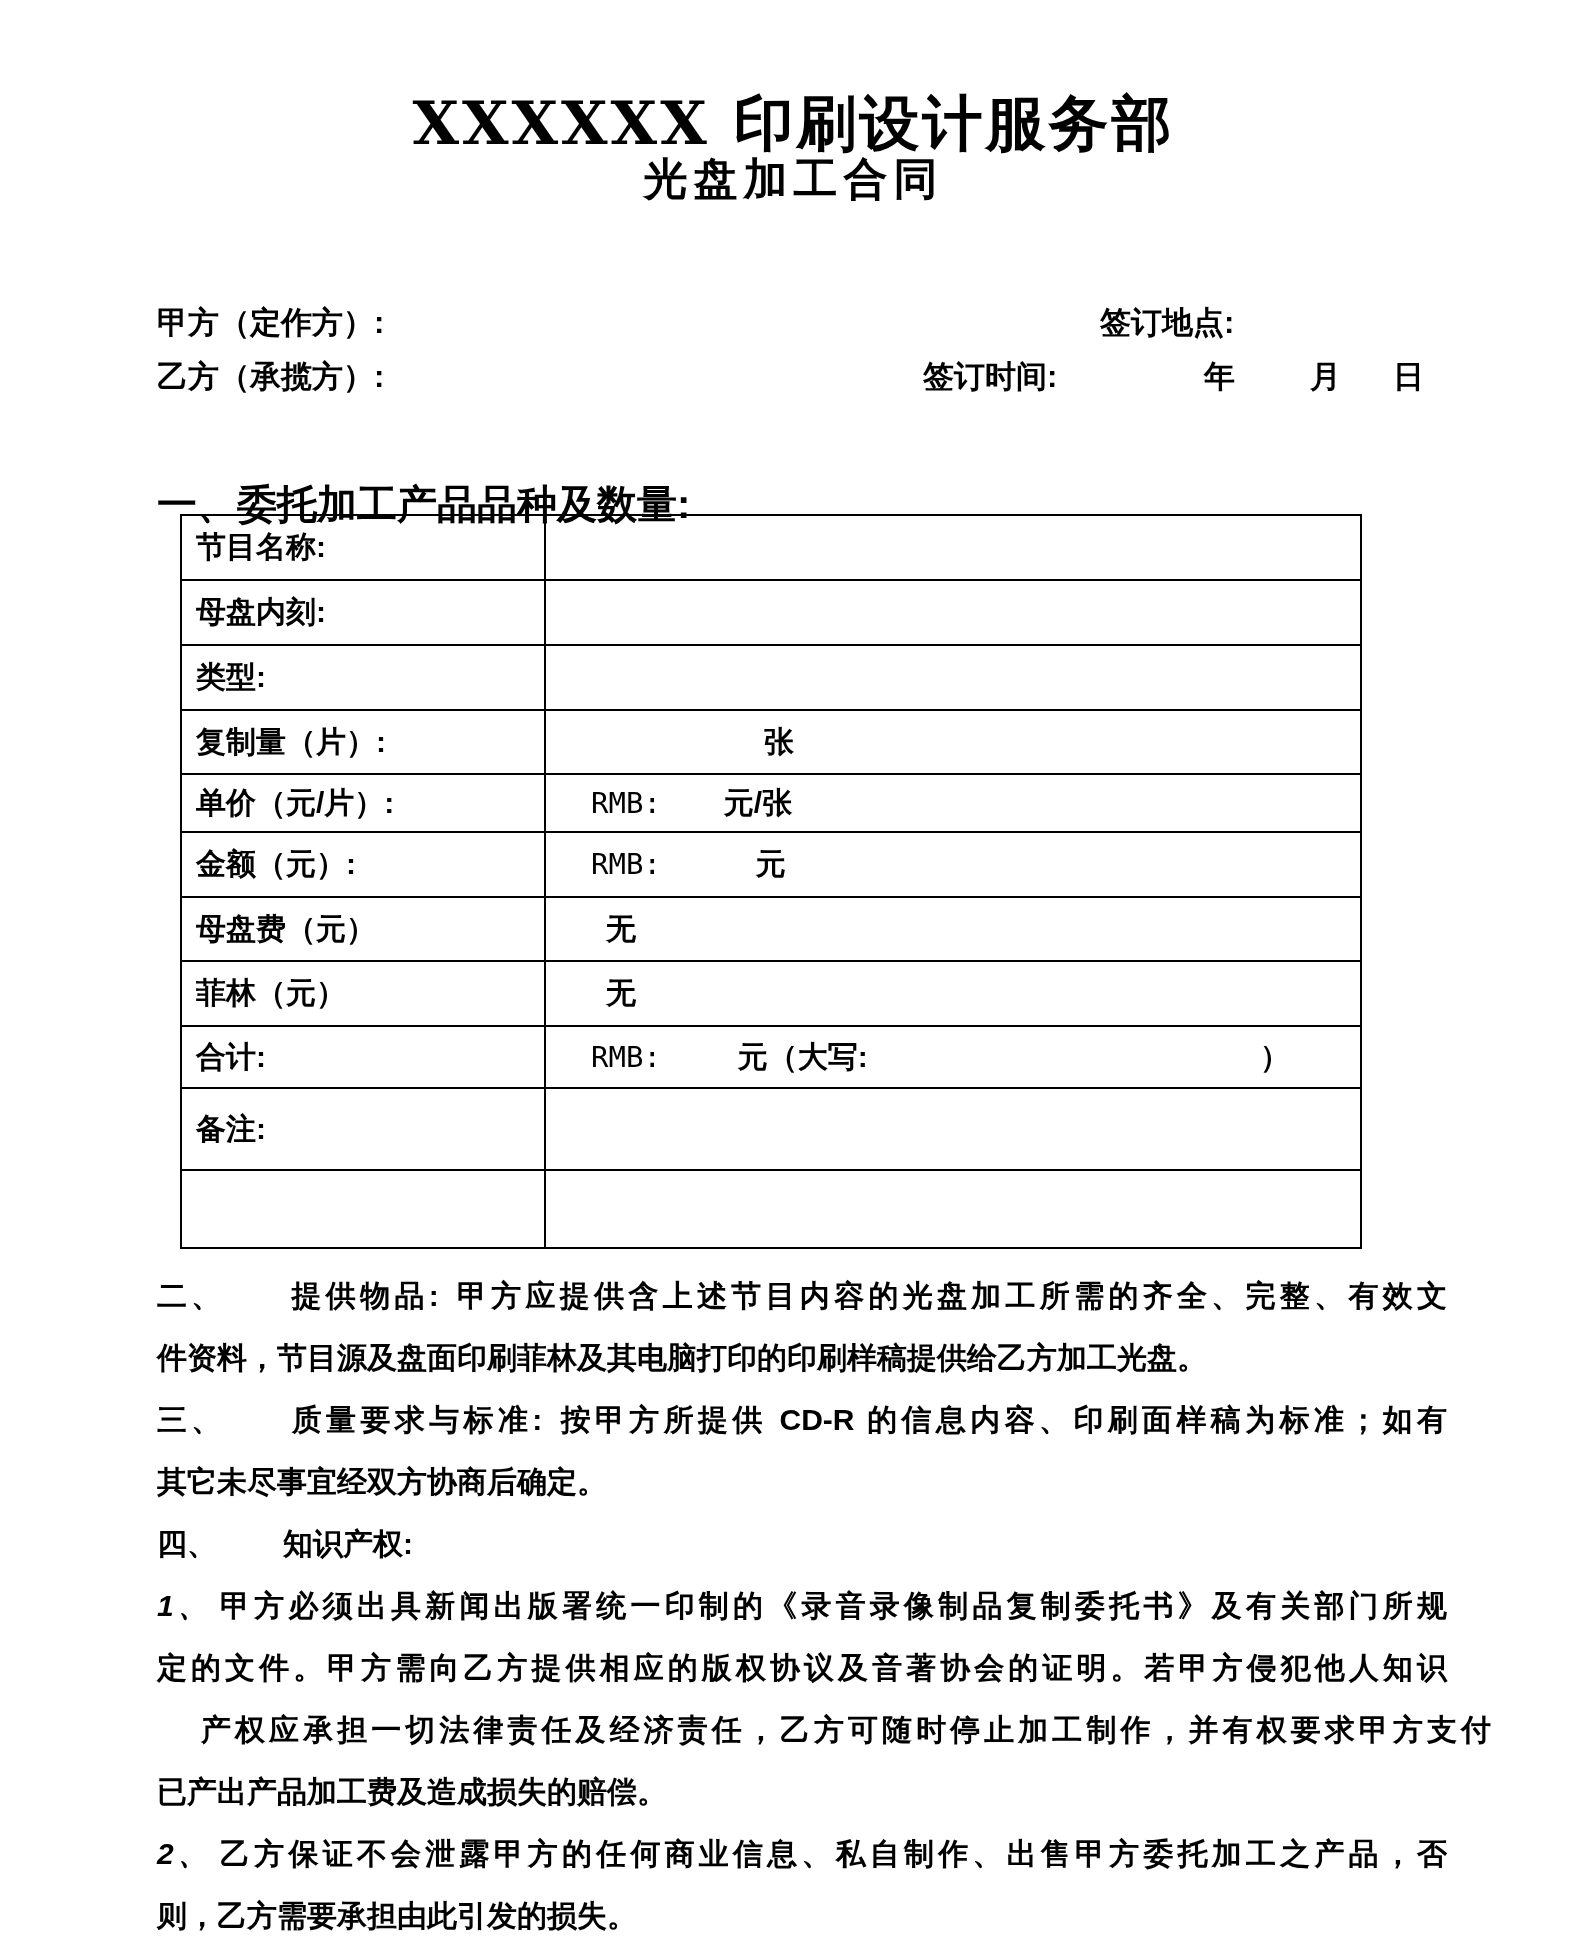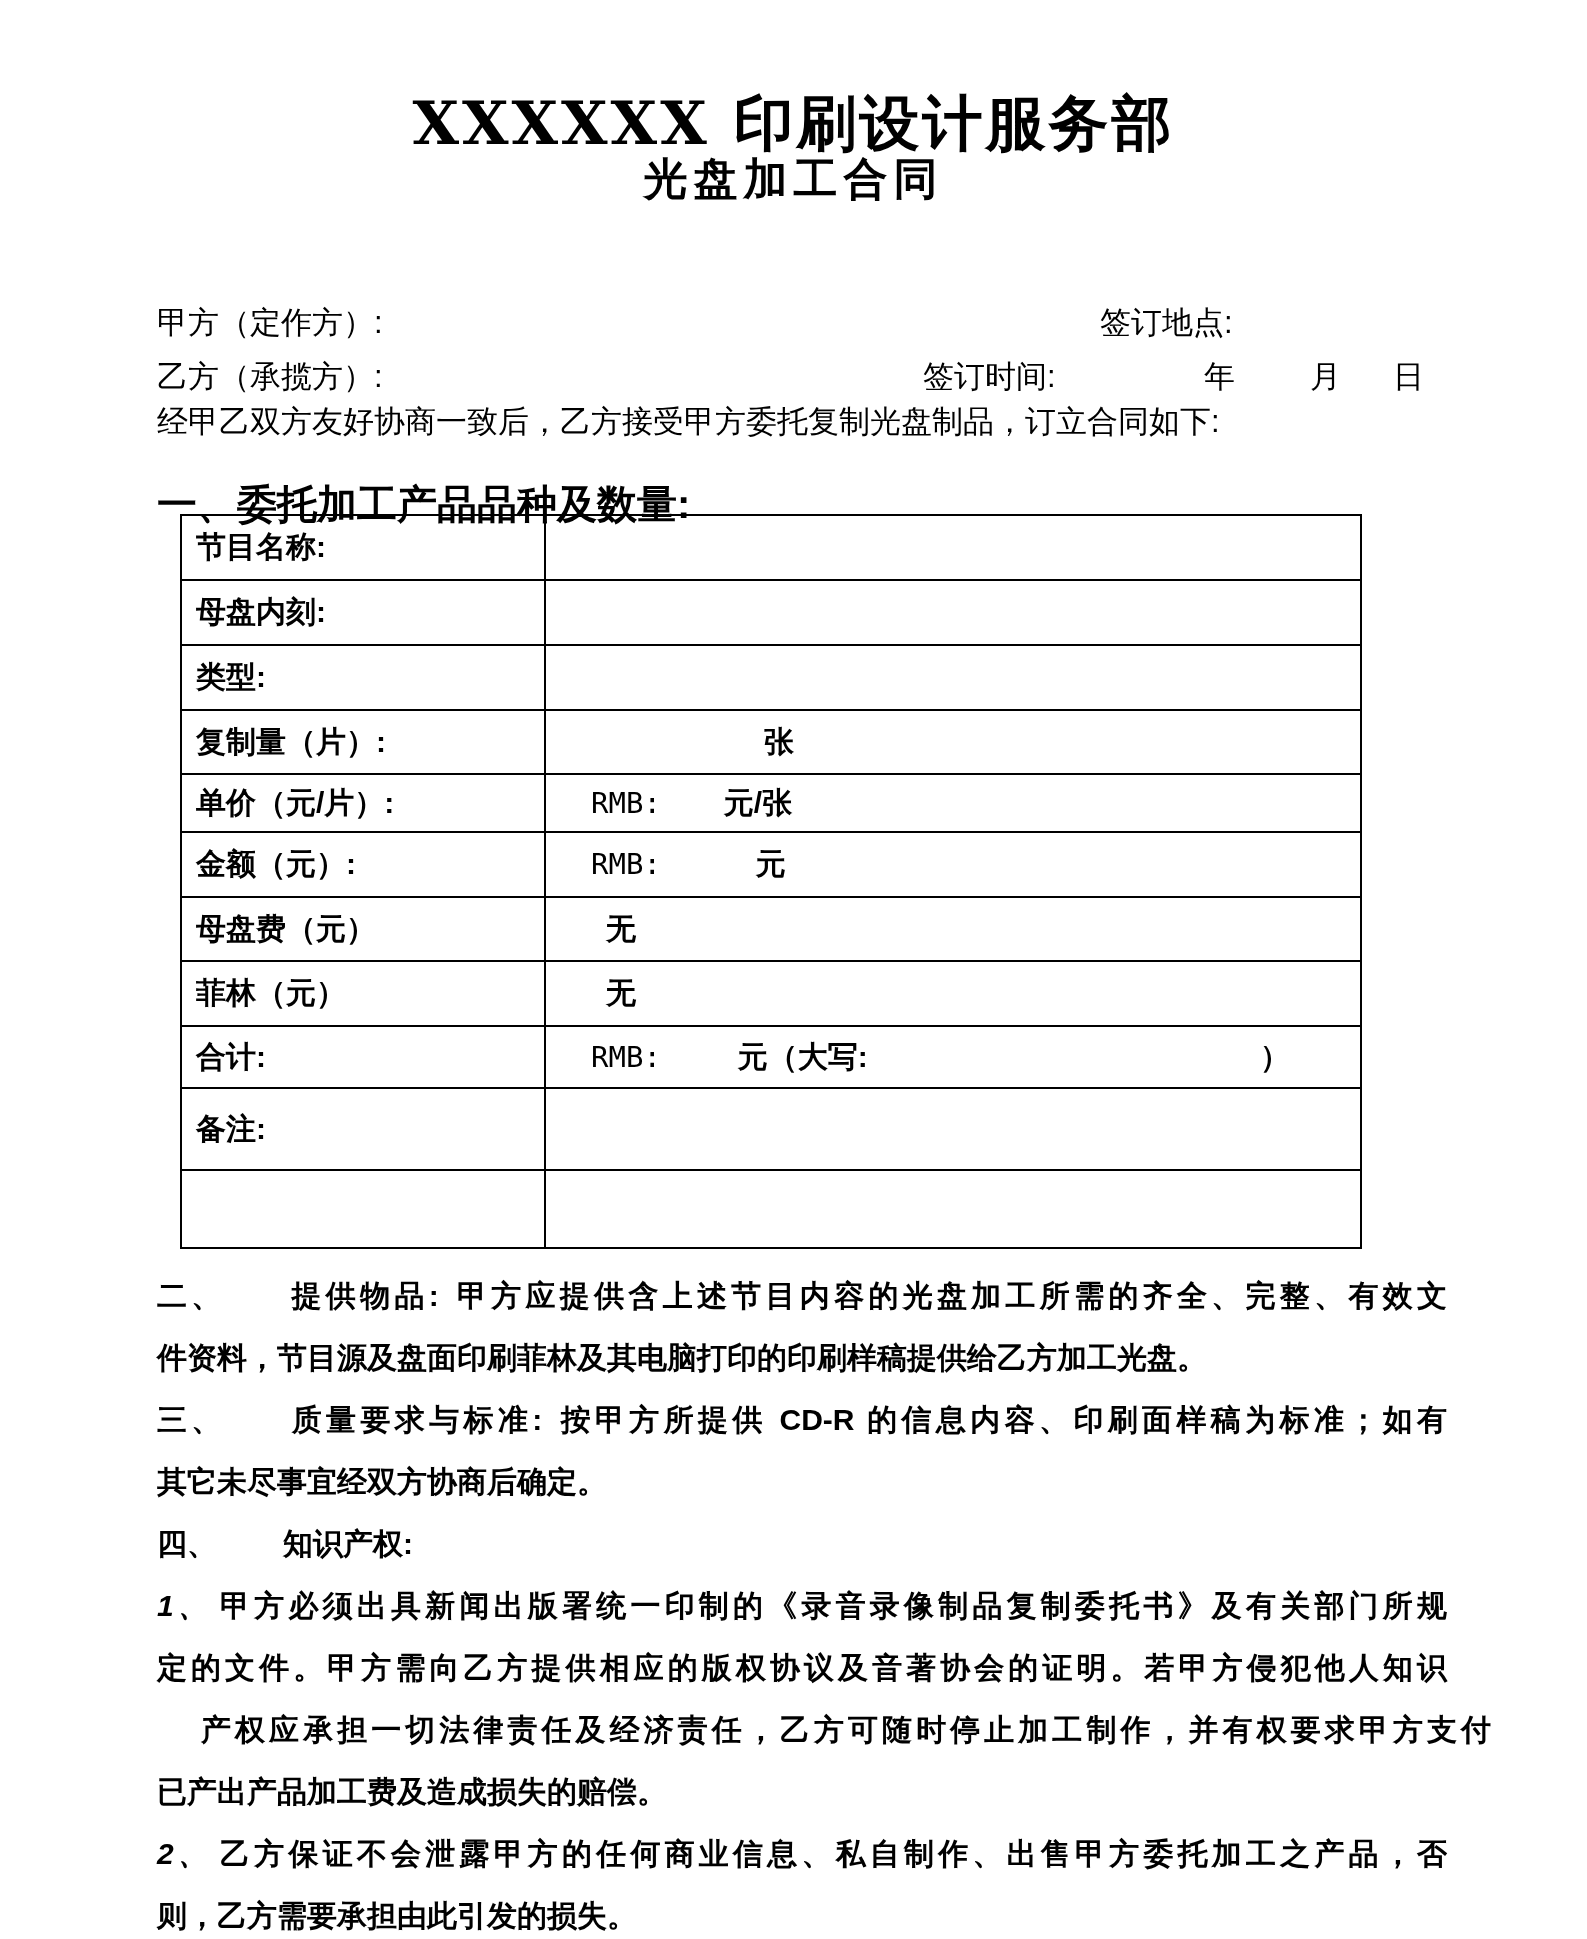--- a/index.html
+++ b/index.html
@@ -11,21 +11,21 @@
   .title{
     position:absolute;top:84px;left:0;width:100%;text-align:center;
     font-family:"DejaVu Serif", serif;font-weight:bold;font-size:60px;
     letter-spacing:3px;white-space:nowrap;
   }
   .subtitle{
     position:absolute;top:150px;left:0;width:100%;text-align:center;
     font-family:"DejaVu Serif", serif;font-weight:bold;font-size:44px;
     letter-spacing:6px;white-space:nowrap;
   }
-  .hline{position:absolute;font-size:31px;font-weight:normal;line-height:40px;white-space:nowrap;}
+  .hline{position:absolute;font-size:31px;font-weight:bold;line-height:40px;white-space:nowrap;}
   .sec1-heading{position:absolute;left:157px;top:477px;font-size:40px;font-weight:bold;white-space:nowrap;text-align:right;}
   table.product{
     position:absolute;left:180px;top:514px;width:1182px;
     border-collapse:collapse;table-layout:fixed;
   }
   table.product td{
     border:2px solid #000;padding:0;vertical-align:middle;
     font-size:30px;font-weight:bold;
   }
   table.product td.c1{width:348px;padding-left:14px;}
@@ -53,21 +53,20 @@
 
   <span class="hline" style="left:157px;top:303px;">甲方（定作方）:</span>
   <span class="hline" style="left:1100px;top:303px;">签订地点:</span>
 
   <span class="hline" style="left:157px;top:357px;">乙方（承揽方）:</span>
   <span class="hline" style="left:923px;top:357px;">签订时间:</span>
   <span class="hline" style="left:1204px;top:357px;">年</span>
   <span class="hline" style="left:1310px;top:357px;">月</span>
   <span class="hline" style="left:1393px;top:357px;">日</span>
 
-  <span class="hline" style="left:157px;top:402px;">经甲乙双方友好协商一致后，乙方接受甲方委托复制光盘制品，订立合同如下:</span>
 
   <div class="sec1-heading">一、委托加工产品品种及数量:</div>
 
   <table class="product">
     <tbody>
         <tr style="height: 65px;">
           <td class="c1">节目名称:</td>
           <td class="c2">
             <div class="cellflex"></div>
           </td>

